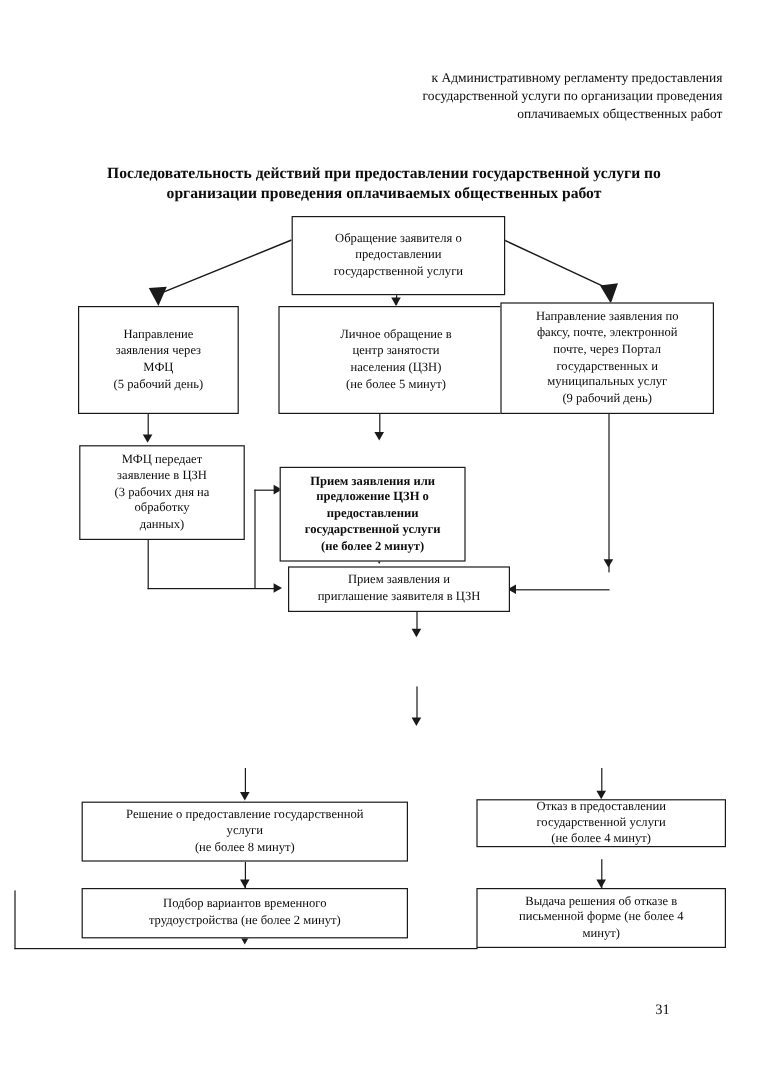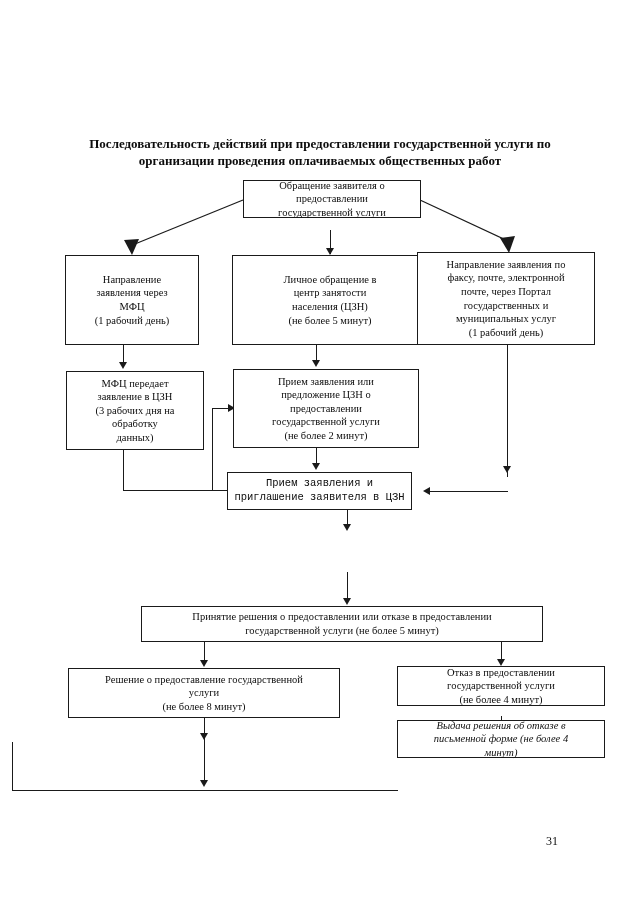--- a/index.html
+++ b/index.html
@@ -96,20 +96,24 @@
     position: absolute;
     z-index: 1;
     overflow: visible;
   }
 </style>
 </head>
 <body>
 
 <div class="page">
 
+  <div class="hdr">к Административному регламенту
+предоставления государственной услуги по
+организации проведения
+оплачиваемых общественных работ</div>
 
   <div class="title">Последовательность действий  при предоставлении государственной услуги по организации проведения оплачиваемых общественных работ</div>
 
   <div class="ln lnv" style="left:330px; top:230px; height:14px;"></div>
   <div class="ln lnv" style="left:330px; top:230px; height:24px;"></div>
   <div class="arw arw-d" style="left:326px; top:248px;"></div>
 
   <svg class="diag" style="left:120px; top:198px; width:130px; height:62px;">
     <line x1="123" y1="2" x2="10" y2="48" stroke="#1a1a1a" stroke-width="1.2"></line>
     <polygon points="12,57 4,42 19,41" fill="#1a1a1a"></polygon>
@@ -157,69 +161,69 @@
   <div class="ln lnv" style="left:204px; top:740px; height:45px;"></div>
   <div class="arw arw-d" style="left:200px; top:733px;"></div>
   <div class="arw arw-d" style="left:200px; top:780px;"></div>
 
   <div class="ln lnv" style="left:501px; top:716px; height:24px;"></div>
   <div class="arw arw-d" style="left:497px; top:733px;"></div>
 
   <div class="ln lnh" style="left:12px; top:790px; width:386px;"></div>
   <div class="ln lnv" style="left:12px; top:742px; height:49px;"></div>
 
-  <div class="box" style="left:243px; top:180px; width:178px; height:38px;">Обращение заявителя о
+  <div class="box" style="left:243px; top:180px; width:178px; height:66px;">Обращение заявителя о
 предоставлении
 государственной услуги</div>
 
   <div class="box" style="left:65px; top:255px; width:134px; height:90px;">Направление
 заявления через
 МФЦ
-(1 рабочий день)</div>
+(5 рабочий день)</div>
 
   <div class="box" style="left:232px; top:255px; width:196px; height:90px;">Личное обращение в
 центр занятости
 населения (ЦЗН)
 (не более 5 минут)</div>
 
   <div class="box" style="left:417px; top:252px; width:178px; height:93px;">Направление заявления по
 факсу, почте, электронной
 почте, через Портал
 государственных и
 муниципальных услуг
-(1 рабочий день)</div>
+(9 рабочий день)</div>
 
   <div class="box" style="left:66px; top:371px; width:138px; height:79px;">МФЦ передает
 заявление в ЦЗН
 (3 рабочих дня на
 обработку
 данных)</div>
 
-  <div class="box" style="left:233px; top:369px; width:186px; height:79px;">Прием заявления или
+  <div class="box" style="left:233px; top:389px; width:155px; height:79px;font-weight:bold;">Прием заявления или
 предложение ЦЗН о
 предоставлении
 государственной услуги
 (не более 2 минут)</div>
 
-  <div class="box" style="left:227px; top:472px; width:185px; height:38px;font-family:Liberation Mono, monospace;">Прием заявления и
+  <div class="box" style="left:240px; top:472px; width:185px; height:38px;">Прием заявления и
 приглашение заявителя в ЦЗН</div>
 
 
-  <div class="box" style="left:141px; top:606px; width:402px; height:36px;">Принятие решения о предоставлении или отказе в предоставлении
-государственной услуги (не более 5 минут)</div>
 
   <div class="box" style="left:68px; top:668px; width:272px; height:50px;">Решение о предоставление государственной
 услуги
 (не более 8 минут)</div>
 
   <div class="box" style="left:397px; top:666px; width:208px; height:40px;">Отказ в предоставлении
 государственной услуги
 (не более 4 минут)</div>
 
-
-
-  <div class="box" style="left:397px; top:720px; width:208px; height:38px;font-style:italic;">Выдача решения об отказе в
+  <div class="box" style="left:68px; top:740px; width:272px; height:42px;">Подбор вариантов временного
+трудоустройства (не более 2 минут)</div>
+
+
+  <div class="box" style="left:397px; top:740px; width:208px; height:50px;">Выдача решения об отказе в
 письменной форме (не более 4
 минут)</div>
 
   <div class="pageno">31</div>
 
 </div>
 
 </body></html>

